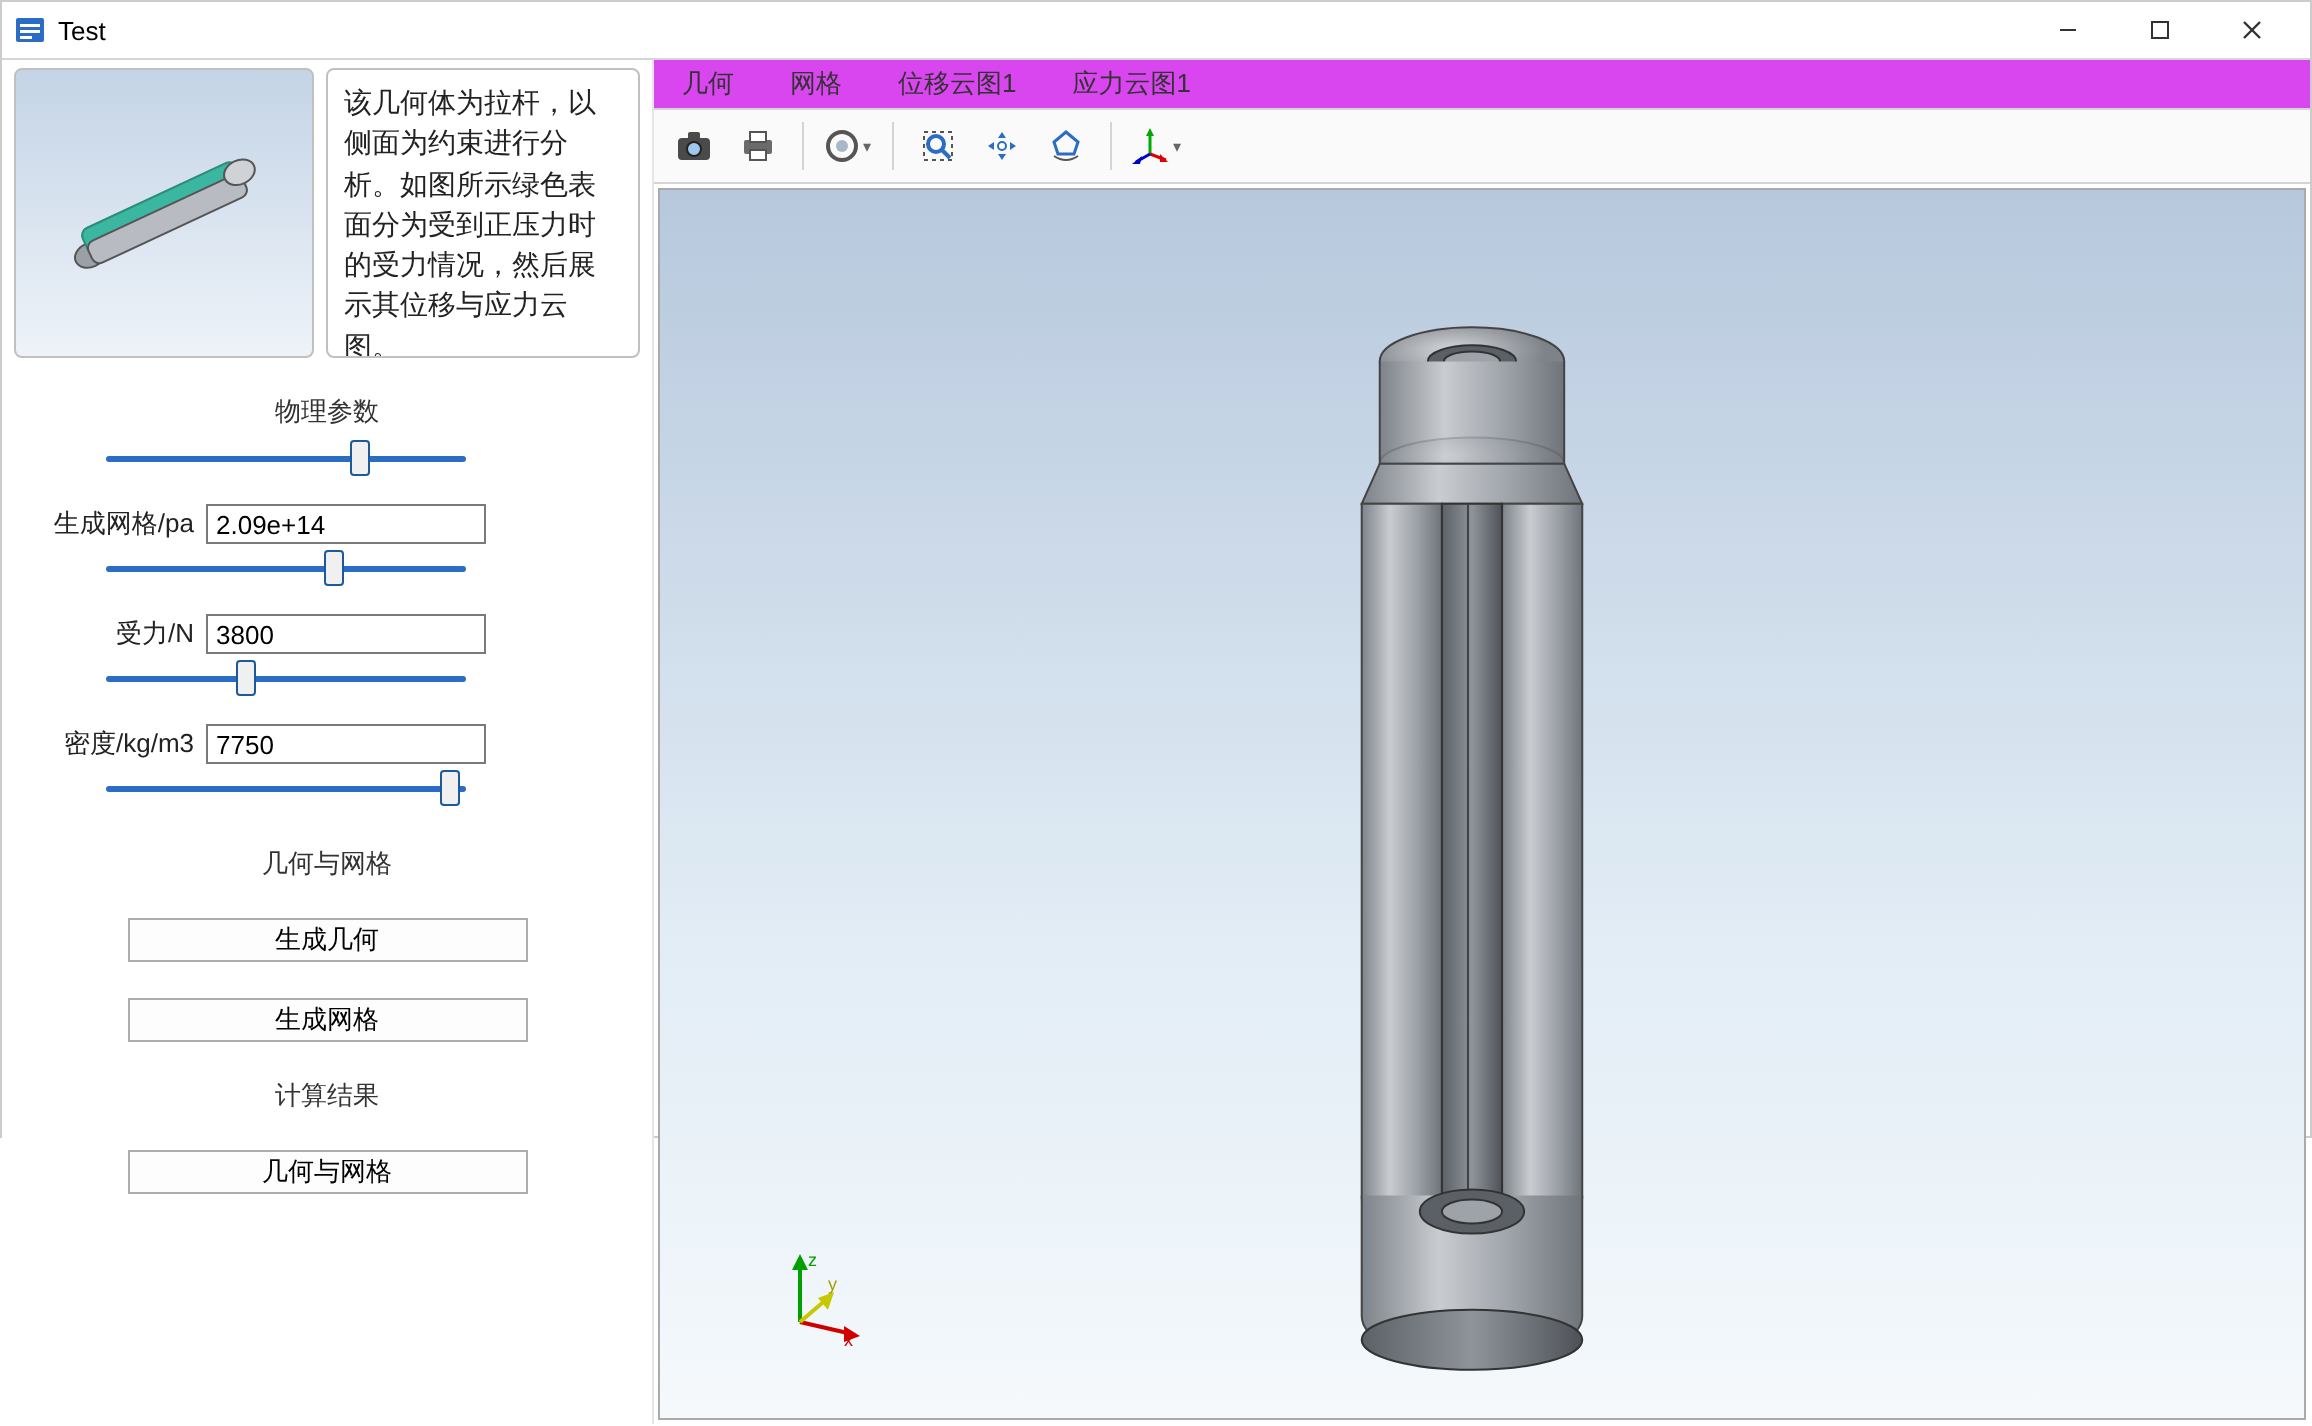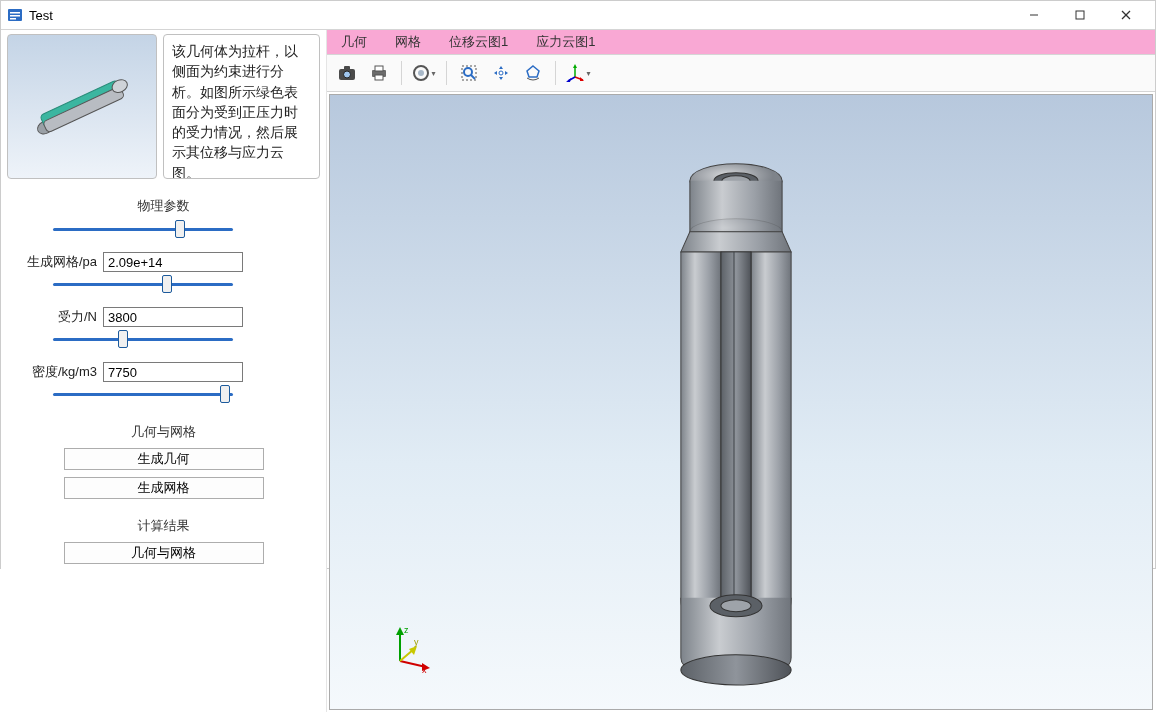--- a/index.html
+++ b/index.html
@@ -25,24 +25,24 @@
   .param-row { display: flex; align-items: center; margin-top: 12px; padding: 0 6px; }
   .param-label { width: 90px; text-align: right; font-size: 13px; padding-right: 6px; color: #222; }
   .param-input { width: 140px; height: 20px; border: 1px solid #7a7a7a; padding: 0 4px; font-family: Arial, sans-serif; font-size: 13px; }
   .param-slider { width: 180px; margin-left: 46px; margin-top: 4px; }
   input[type=range] { width: 100%; height: 16px; -webkit-appearance: none; background: transparent; }
   input[type=range]::-webkit-slider-runnable-track { height: 3px; background: #2b6cc4; border-radius: 2px; }
   input[type=range]::-webkit-slider-thumb { -webkit-appearance: none; width: 10px; height: 18px; background: #f0f0f0; border: 1px solid #1c5a9c; border-radius: 2px; margin-top: -8px; }
   input[type=range]::-moz-range-track { height: 3px; background: #2b6cc4; border-radius: 2px; }
   input[type=range]::-moz-range-thumb { width: 10px; height: 18px; background: #f0f0f0; border: 1px solid #1c5a9c; border-radius: 2px; }
 
-  .action-btn { display: block; width: 200px; height: 22px; margin: 7px auto 0 auto; background: #fdfdfd; border: 1px solid #adadad; font-size: 13px; cursor: default; }
+  .action-btn { display: block; width: 200px; height: 22px; margin: 18px auto 0 auto; background: #fdfdfd; border: 1px solid #adadad; font-size: 13px; cursor: default; }
 
   .right-panel { flex: 1; display: flex; flex-direction: column; border-left: 1px solid #e5e5e5; }
-  .tabbar { height: 24px; display: flex; align-items: center; background: #f9a8d4; }
+  .tabbar { height: 24px; display: flex; align-items: center; background: #d946ef; }
   .tab { padding: 3px 14px; font-size: 13px; color: #333; cursor: default; }
   .tab.active { position: relative; }
   .tab.active::after { content: ""; position: absolute; left: 0; right: 0; bottom: -1px; height: 2px; background: #0d47a1; display:none; }
 
   .toolbar { height: 38px; border-top: 1px solid #d5d5d5; border-bottom: 1px solid #d5d5d5; display: flex; align-items: center; padding: 0 6px; gap: 4px; background: #fafafa; }
   .tool-btn { width: 28px; height: 28px; border: 1px solid transparent; border-radius: 3px; display: flex; align-items: center; justify-content: center; cursor: default; }
   .tool-btn .dd { font-size: 8px; margin-left: 1px; color: #666; }
   .tool-sep { width: 1px; height: 24px; background: #d5d5d5; margin: 0 4px; }
 
   .viewport { flex: 1; background: linear-gradient(#b7c8dd, #e1ecf5 60%, #f5f9fc); position: relative; border: 1px solid #aaa; margin: 2px; }

